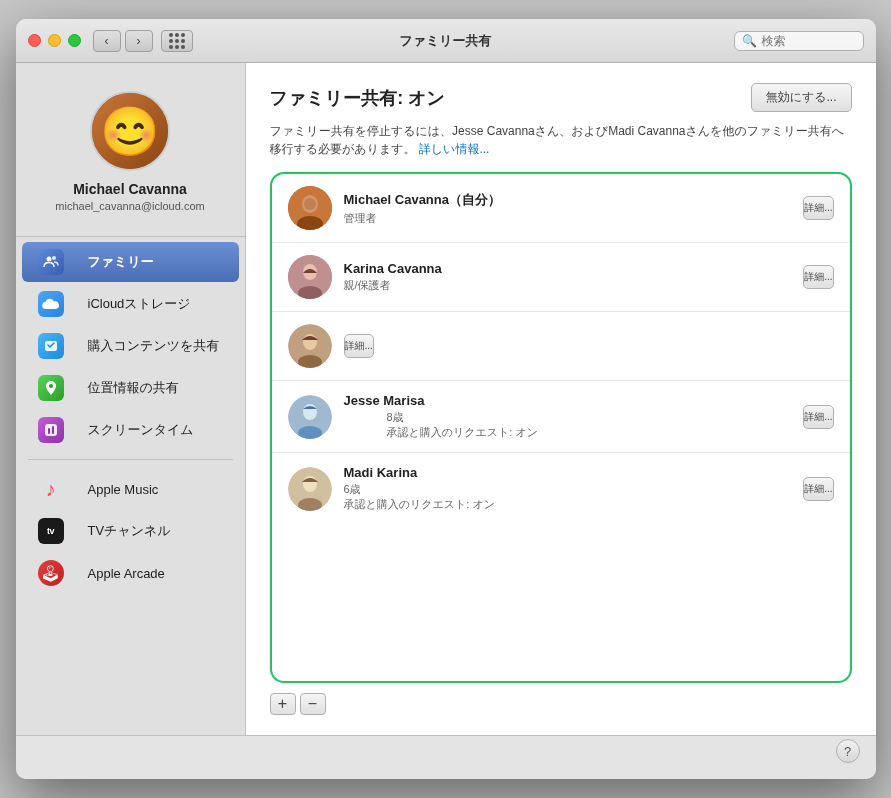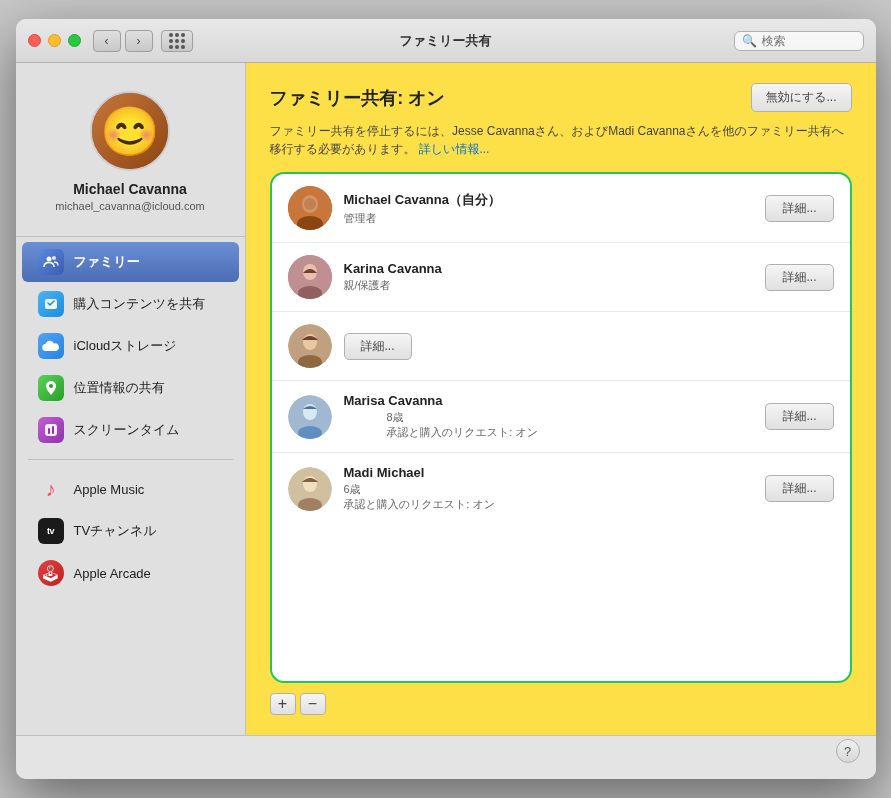--- a/index.html
+++ b/index.html
@@ -188,21 +188,21 @@
       background: #c0c0c0;
       margin: 4px 0;
     }
     .sidebar-item {
       display: flex;
       align-items: center;
       padding: 7px 16px;
       cursor: pointer;
       border-radius: 6px;
       margin: 1px 6px;
-      gap: 10px;
+      gap: 24px;
     }
     .sidebar-item.active {
       background: linear-gradient(to bottom, #6b8fd4, #4a6db5);
     }
     .sidebar-icon {
       width: 26px;
       height: 26px;
       display: flex;
       align-items: center;
       justify-content: center;
@@ -268,21 +268,21 @@
       height: 1px;
       background: #c0c0c0;
       margin: 8px 12px;
     }
     .main-panel {
       flex: 1;
       padding: 20px 24px;
       display: flex;
       flex-direction: column;
       overflow-y: auto;
-      background: #fde047;
+      background: #ffffff;
     }
     .panel-header {
       display: flex;
       justify-content: space-between;
       align-items: center;
       margin-bottom: 10px;
     }
     .panel-title {
       font-size: 18px;
       font-weight: 700;
@@ -342,25 +342,25 @@
       font-size: 13px;
       font-weight: 600;
       color: #222;
     }
     .member-role {
       font-size: 11px;
       color: #666;
       margin-top: 2px;
     }
     .detail-btn {
-      padding: 4px 16px;
+      padding: 4px 0;
       background: linear-gradient(to bottom, #f5f5f5, #e0e0e0);
       border: 1px solid #b0b0b0;
       border-radius: 5px;
-      font-size: 12px;
+      font-size: 10px;
       color: #444;
       cursor: pointer;
       flex-shrink: 0;
     }
     .bottom-toolbar {
       display: flex;
       gap: 4px;
       margin-top: 10px;
     }
     .toolbar-btn {
@@ -462,36 +462,36 @@
             <circle cx="6" cy="5" r="2.5" fill="white"></circle>
             <circle cx="11" cy="4" r="2" fill="white" opacity="0.85"></circle>
             <path d="M1 13c0-3 2-4.5 5-4.5s5 1.5 5 4.5" stroke="white" stroke-width="1.5" fill="none"></path>
             <path d="M11 8c2.5 0 4 1.2 4 3.5" stroke="white" stroke-width="1.5" fill="none" opacity="0.85"></path>
           </svg>
         </div>
         <span class="sidebar-label">ファミリー</span>
       </div>
 
       <div class="sidebar-item">
+        <div class="sidebar-icon icon-icloud">
+          <svg width="18" height="14" viewBox="0 0 18 14" fill="none">
+            <path d="M14 12H4a3.5 3.5 0 01-.5-7 4.5 4.5 0 018.5-.5A3 3 0 0114 12z" fill="white"></path>
+          </svg>
+        </div>
+        <span class="sidebar-label">iCloudストレージ</span>
+      </div>
+
+      <div class="sidebar-item">
         <div class="sidebar-icon icon-purchase">
           <svg width="16" height="16" viewBox="0 0 16 16" fill="none">
             <rect x="2" y="3" width="12" height="10" rx="2" fill="white" opacity="0.9"></rect>
             <path d="M5 7l2 2 4-4" stroke="#2484e0" stroke-width="1.5" stroke-linecap="round"></path>
           </svg>
         </div>
         <span class="sidebar-label">購入コンテンツを共有</span>
-      </div>
-
-      <div class="sidebar-item">
-        <div class="sidebar-icon icon-icloud">
-          <svg width="18" height="14" viewBox="0 0 18 14" fill="none">
-            <path d="M14 12H4a3.5 3.5 0 01-.5-7 4.5 4.5 0 018.5-.5A3 3 0 0114 12z" fill="white"></path>
-          </svg>
-        </div>
-        <span class="sidebar-label">iCloudストレージ</span>
       </div>
 
       <div class="sidebar-item">
         <div class="sidebar-icon icon-location">
           <svg width="14" height="16" viewBox="0 0 14 16" fill="none">
             <path d="M7 1a5 5 0 015 5c0 3.5-5 9-5 9S2 9.5 2 6a5 5 0 015-5z" fill="white"></path>
             <circle cx="7" cy="6" r="2" fill="#28a028"></circle>
           </svg>
         </div>
         <span class="sidebar-label">位置情報の共有</span>
@@ -586,40 +586,40 @@
         <div class="member-row">
           <div class="member-avatar" style="overflow:hidden;">
             <svg width="44" height="44" viewBox="0 0 44 44">
               <circle cx="22" cy="22" r="22" fill="#a0b8d0"></circle>
               <ellipse cx="22" cy="17" rx="7" ry="8" fill="#d8e8f0"></ellipse>
               <ellipse cx="22" cy="38" rx="12" ry="7" fill="#6090c0"></ellipse>
               <path d="M15 14 Q22 8 29 14" fill="#5070a0"></path>
             </svg>
           </div>
           <div class="member-info">
-            <div class="member-name">Marisa Cavanna</div>
+            <div class="member-name">Jesse Marisa</div>
             <div class="member-role" style="display:block;margin-left:43px;">
               <span>8歳</span><br>
               <span>承認と購入のリクエスト: オン</span>
             </div>
           </div>
           <button class="detail-btn">詳細...</button>
         </div>
 
         <div class="member-row">
           <div class="member-avatar" style="overflow:hidden;">
             <svg width="44" height="44" viewBox="0 0 44 44">
               <circle cx="22" cy="22" r="22" fill="#d0c0a0"></circle>
               <ellipse cx="22" cy="17" rx="7" ry="8" fill="#f0e0c0"></ellipse>
               <ellipse cx="22" cy="38" rx="12" ry="7" fill="#a08060"></ellipse>
               <path d="M14 15 Q22 7 30 15" fill="#806040"></path>
             </svg>
           </div>
           <div class="member-info">
-            <div class="member-name">Madi Michael</div>
+            <div class="member-name">Madi Karina</div>
             <div class="member-role" style="display:block;">
               <span>6歳</span><br>
               <span>承認と購入のリクエスト: オン</span>
             </div>
           </div>
           <button class="detail-btn">詳細...</button>
         </div>
       </div>
 
       <div class="bottom-toolbar">

